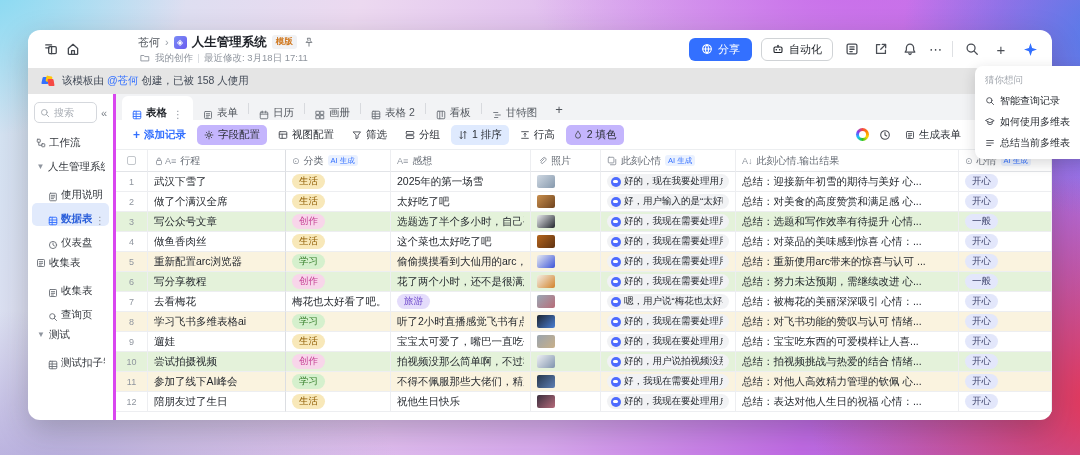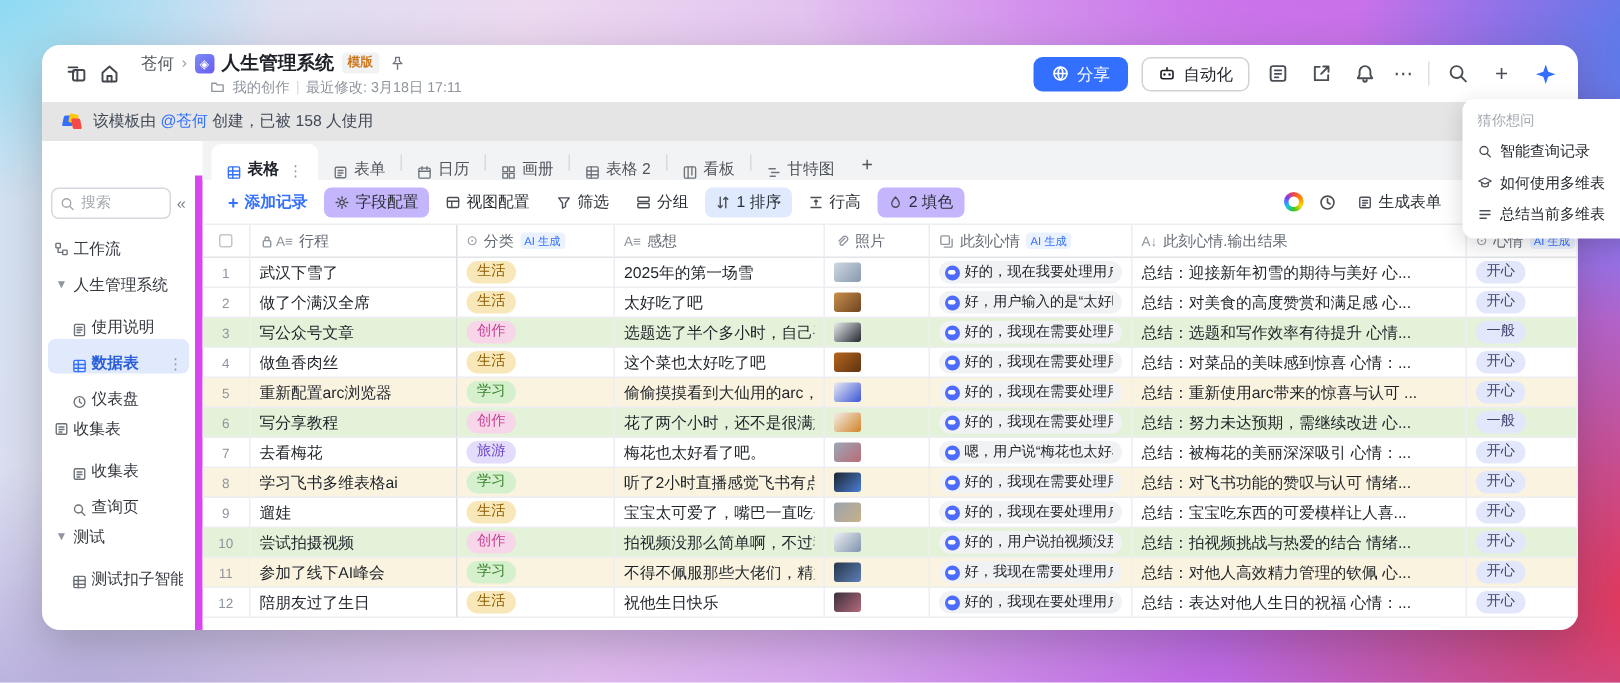--- a/index.html
+++ b/index.html
@@ -23,21 +23,21 @@
   }
   svg.i { width:12px; height:12px; stroke:currentColor; fill:none; stroke-width:1.1; stroke-linecap:round; stroke-linejoin:round; flex:none; }
   svg.i.s10 { width:10px; height:10px; }
   svg.i.s14 { width:14px; height:14px; }
   svg.i.s15 { width:15px; height:15px; }
 
   
   .topbar { height:38px; display:flex; align-items:center; padding:0 12px 0 12px; flex:none; }
   .tb-icon { color:#43474e; display:flex; align-items:center; justify-content:center; width:22px; height:22px; border-radius:5px; }
   .crumbs { margin-left:10px; display:flex; flex-direction:column; justify-content:center; gap:1px; }
-  .crumb-l1 { display:flex; align-items:center; gap:5px; font-size:11px; color:#51565d; }
+  .crumb-l1 { display:flex; align-items:center; gap:5px; font-size:11px; color:#51565d;margin-left:44px; }
   .crumb-title { font-size:12.5px; font-weight:bold; color:#1f2329; }
   .crumb-sep { color:#9aa0a8; font-size:11px; }
   .appicon { width:13px; height:13px; border-radius:3px; background:linear-gradient(135deg,#7b8cf5,#6a5cf0); color:#fff; font-size:8px; display:flex; align-items:center; justify-content:center; }
   .badge-template { font-size:8.5px; color:#d0781f; background:#f1f2f4; border-radius:3px; padding:1px 4px; font-weight:bold; }
   .crumb-l2 { display:flex; align-items:center; gap:5px; font-size:9.5px; color:#8f959e;padding-left:46px; }
   .crumb-l2 .vsep { width:1px; height:9px; background:#dcdfe3; }
   .tb-right { margin-left:auto; display:flex; align-items:center; gap:9px; }
   .btn-share { display:flex; align-items:center; gap:5px; background:#3370ff; color:#fff; font-size:11px; padding:4px 12px; border-radius:6px; }
   .btn-auto { display:flex; align-items:center; gap:5px; border:1px solid #d0d3d6; color:#1f2329; font-size:11px; padding:3px 10px; border-radius:6px; }
   .tb-ico { color:#4a4e55; width:20px; height:20px; display:flex; align-items:center; justify-content:center; }
@@ -51,21 +51,21 @@
   .fs-logo { width:13px; height:11px; position:relative; flex:none; }
   .fs-logo i { position:absolute; border-radius:1px; }
   .fs-logo .b1 { left:0; top:1px; width:7px; height:7px; background:#3370ff; transform:skewX(-12deg); }
   .fs-logo .b2 { left:4px; top:0; width:6px; height:6px; background:#ffc60a; transform:rotate(12deg); }
   .fs-logo .b3 { left:6px; top:3px; width:6px; height:7px; background:#f54a45; transform:skewX(10deg); }
 
   
   .bodyrow { flex:1; display:flex; min-height:0; }
 
   
-  .sidebar { width:107px; flex:none; border-right:5px solid #d946ef; display:flex; flex-direction:column; padding-top:8px;margin-top:23px; }
+  .sidebar { width:88px; flex:none; border-right:3px solid #d946ef; display:flex; flex-direction:column; padding-top:8px; }
   .sb-search-row { display:flex; align-items:center; gap:4px; padding:0 6px; margin-bottom:8px; }
   .sb-search { flex:1; display:flex; align-items:center; gap:4px; border:1px solid #d5d8dd; border-radius:5px; height:21px; padding:0 5px; color:#a2a7ae; }
   .sb-search input { border:none; outline:none; width:100%; font-size:10px; color:#1f2329; background:transparent; font-family:inherit; }
   .sb-search input::placeholder { color:#a8adb4; }
   .sb-collapse { color:#7a8088; font-size:11px; }
   .sb-items { display:flex; flex-direction:column; gap:1px; padding:0 4px; }
   .side-item { display:flex; align-items:center; gap:3px; height:23px; border-radius:5px; font-size:10.5px; color:#33373d; padding:0 4px; cursor:default; }
   .side-item .caret { font-size:8px; color:#8f959e; width:10px; text-align:center; }
   .side-item .ic { color:#6b7077; display:flex; }
   .side-item.lvl1 { padding-left:16px;align-items:flex-end; }
@@ -734,24 +734,24 @@
               <div>
                 <span class="mood-pill t-mood" style="background:#e3e7fb;color:#41466e;">一般</span>
               </div>
             </div>
             <div class="trow ">
               <div class="c-num">7</div>
               <div class="c-frozen">
                 <span class="cell-txt t-trip">去看梅花</span>
               </div>
               <div>
+                <span class="cell-txt t-thought">梅花也太好看了吧。</span>
+              </div>
+              <div>
                 <span class="pill t-cat" style="background:#e4dcfb;color:#6a44c9;">旅游</span>
-              </div>
-              <div>
-                <span class="cell-txt t-thought">梅花也太好看了吧。</span>
               </div>
               <div>
                 <span class="photo" style="background:linear-gradient(135deg,#9aa8b5,#b86c78);"></span>
               </div>
               <div>
                 <span class="rawmood">
                   <span class="ds-ic"></span>
                   <span class="cell-txt t-raw">嗯，用户说“梅花也太好看...</span>
                 </span>
               </div>

